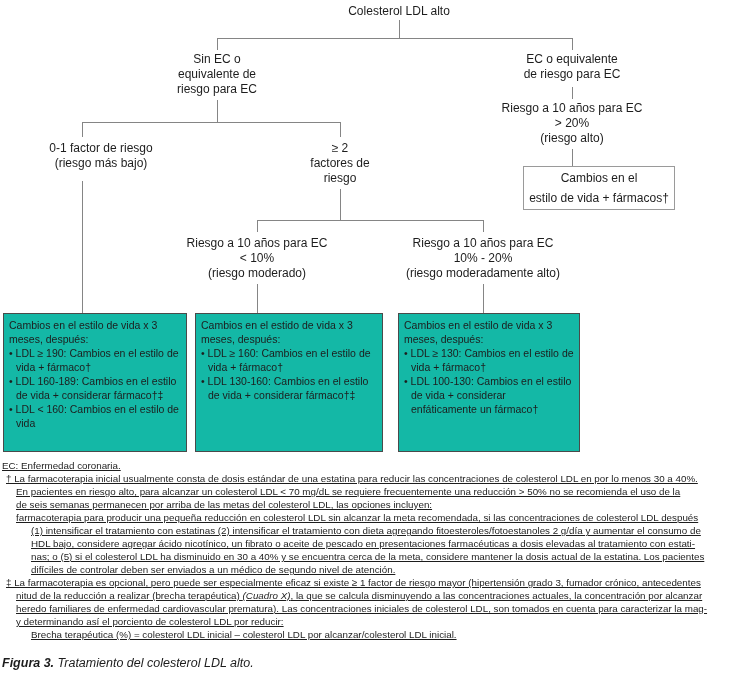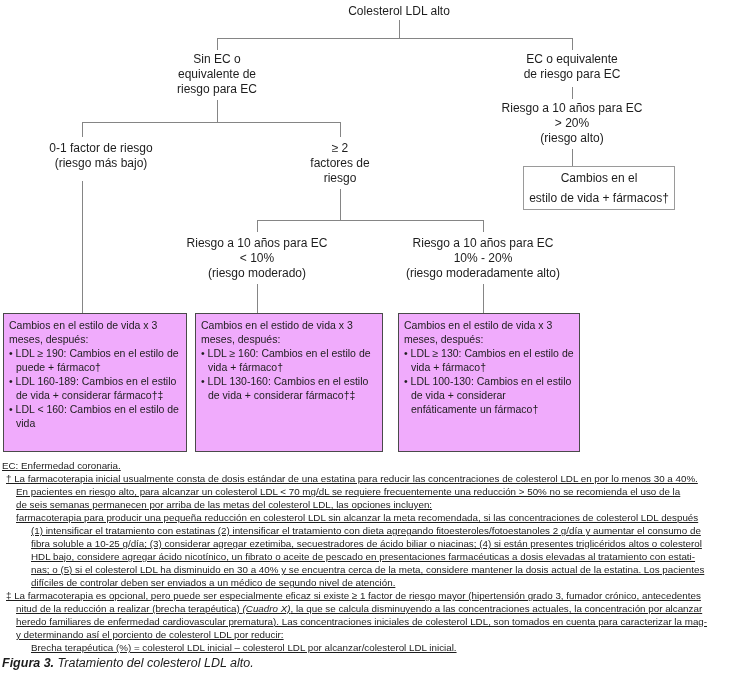--- a/index.html
+++ b/index.html
@@ -20,21 +20,21 @@
   #n-f2{left:340px;top:141px;}
   #n-mod{left:257px;top:236px;}
   #n-modalto{left:483px;top:236px;}
   #b-farm{
     position:absolute;left:523px;top:166px;width:150px;height:42px;
     border:1px solid #9a9a9a;background:#fff;
     font-size:12px;line-height:20px;text-align:center;white-space:pre-line;
     display:flex;align-items:center;justify-content:center;
   }
   .tbox{
-    position:absolute;top:313px;height:139px;border:1px solid #4a4a4a;background:#f0abfc;
+    position:absolute;top:313px;height:139px;border:1px solid #4a4a4a;background:#14b8a6;
     padding:4px 5px;box-sizing:border-box;font-size:10.5px;line-height:14px;
   }
   #tbox-left{left:3px;width:184px;}
   #tbox-mid{left:195px;width:188px;}
   #tbox-right{left:398px;width:182px;}
   .tb-bullet{padding-left:7px;text-indent:-7px;}
   .tb-bullet::before{content:"\2022\00a0";}
   #footnotes{position:absolute;left:2px;top:459px;width:752px;font-size:9.8px;line-height:13px;text-decoration:underline;}
   .fn-line{white-space:nowrap;}
   .fn-i0{margin-left:0;}
@@ -85,21 +85,21 @@
 (riesgo moderado)</div>
   <div class="node" id="n-modalto">Riesgo a 10 años para EC
 10% - 20%
 (riesgo moderadamente alto)</div>
 
   <div id="b-farm">Cambios en el
 estilo de vida + fármacos†</div>
 
   <div class="tbox" id="tbox-left">
     <div class="tb-intro">Cambios en el estilo de vida x 3 meses, después:</div>
-    <div class="tb-bullet">LDL ≥ 190: Cambios en el estilo de puede + fármaco†</div>
+    <div class="tb-bullet">LDL ≥ 190: Cambios en el estilo de vida + fármaco†</div>
     <div class="tb-bullet">LDL 160-189: Cambios en el estilo de vida + considerar fármaco†‡</div>
     <div class="tb-bullet">LDL &lt; 160: Cambios en el estilo de vida</div>
   </div>
 
   <div class="tbox" id="tbox-mid">
     <div class="tb-intro">Cambios en el estido de vida x 3 meses, después:</div>
     <div class="tb-bullet">LDL ≥ 160: Cambios en el estilo de vida + fármaco†</div>
     <div class="tb-bullet">LDL 130-160: Cambios en el estilo de vida + considerar fármaco†‡</div>
   </div>
 
@@ -109,21 +109,20 @@
     <div class="tb-bullet">LDL 100-130: Cambios en el estilo de vida + considerar enfáticamente un fármaco†</div>
   </div>
 
   <div id="footnotes">
       <div class="fn-line fn-i0">EC: Enfermedad coronaria.</div>
       <div class="fn-line fn-im">†  La farmacoterapia inicial usualmente consta de dosis estándar de una estatina para reducir las concentraciones de colesterol LDL en por lo menos 30 a 40%.</div>
       <div class="fn-line fn-i1">En pacientes en riesgo alto, para alcanzar un colesterol LDL &lt; 70 mg/dL se requiere frecuentemente una reducción &gt; 50% no se recomienda el uso de la</div>
       <div class="fn-line fn-i1">de seis semanas permanecen por arriba de las metas del colesterol LDL, las opciones incluyen:</div>
       <div class="fn-line fn-i1">farmacoterapia para producir una pequeña reducción en colesterol LDL sin alcanzar la meta recomendada, si las concentraciones de colesterol LDL después</div>
       <div class="fn-line fn-i2">(1) intensificar el tratamiento con estatinas (2) intensificar el tratamiento con dieta agregando fitoesteroles/fotoestanoles 2 g/día y aumentar el consumo de</div>
-      <div class="fn-line fn-i2">fibra soluble a 10-25 g/día; (3) considerar agregar ezetimiba, secuestradores de ácido biliar o niacinas; (4) si están presentes triglicéridos altos o colesterol</div>
       <div class="fn-line fn-i2">HDL bajo, considere agregar ácido nicotínico, un fibrato o aceite de pescado en presentaciones farmacéuticas a dosis elevadas al tratamiento con estati-</div>
       <div class="fn-line fn-i2">nas; o (5) si el colesterol LDL ha disminuido en 30 a 40% y se encuentra cerca de la meta, considere mantener la dosis actual de la estatina. Los pacientes</div>
       <div class="fn-line fn-i2">difíciles de controlar deben ser enviados a un médico de segundo nivel de atención.</div>
       <div class="fn-line fn-im">‡  La farmacoterapia es opcional, pero puede ser especialmente eficaz si existe ≥ 1 factor de riesgo mayor (hipertensión grado 3, fumador crónico, antecedentes</div>
       <div class="fn-line fn-i1"><span>nitud de la reducción a realizar (brecha terapéutica) </span><span class="it">(Cuadro X)</span><span>, la que se calcula disminuyendo a las concentraciones actuales, la concentración por alcanzar</span></div>
       <div class="fn-line fn-i1">heredo familiares de enfermedad cardiovascular prematura). Las concentraciones iniciales de colesterol LDL, son tomados en cuenta para caracterizar la mag-</div>
       <div class="fn-line fn-i1">y determinando así el porciento de colesterol LDL por reducir:</div>
       <div class="fn-line fn-i2">Brecha terapéutica (%) = colesterol LDL inicial – colesterol LDL por alcanzar/colesterol LDL inicial.</div>
     </div>
 

